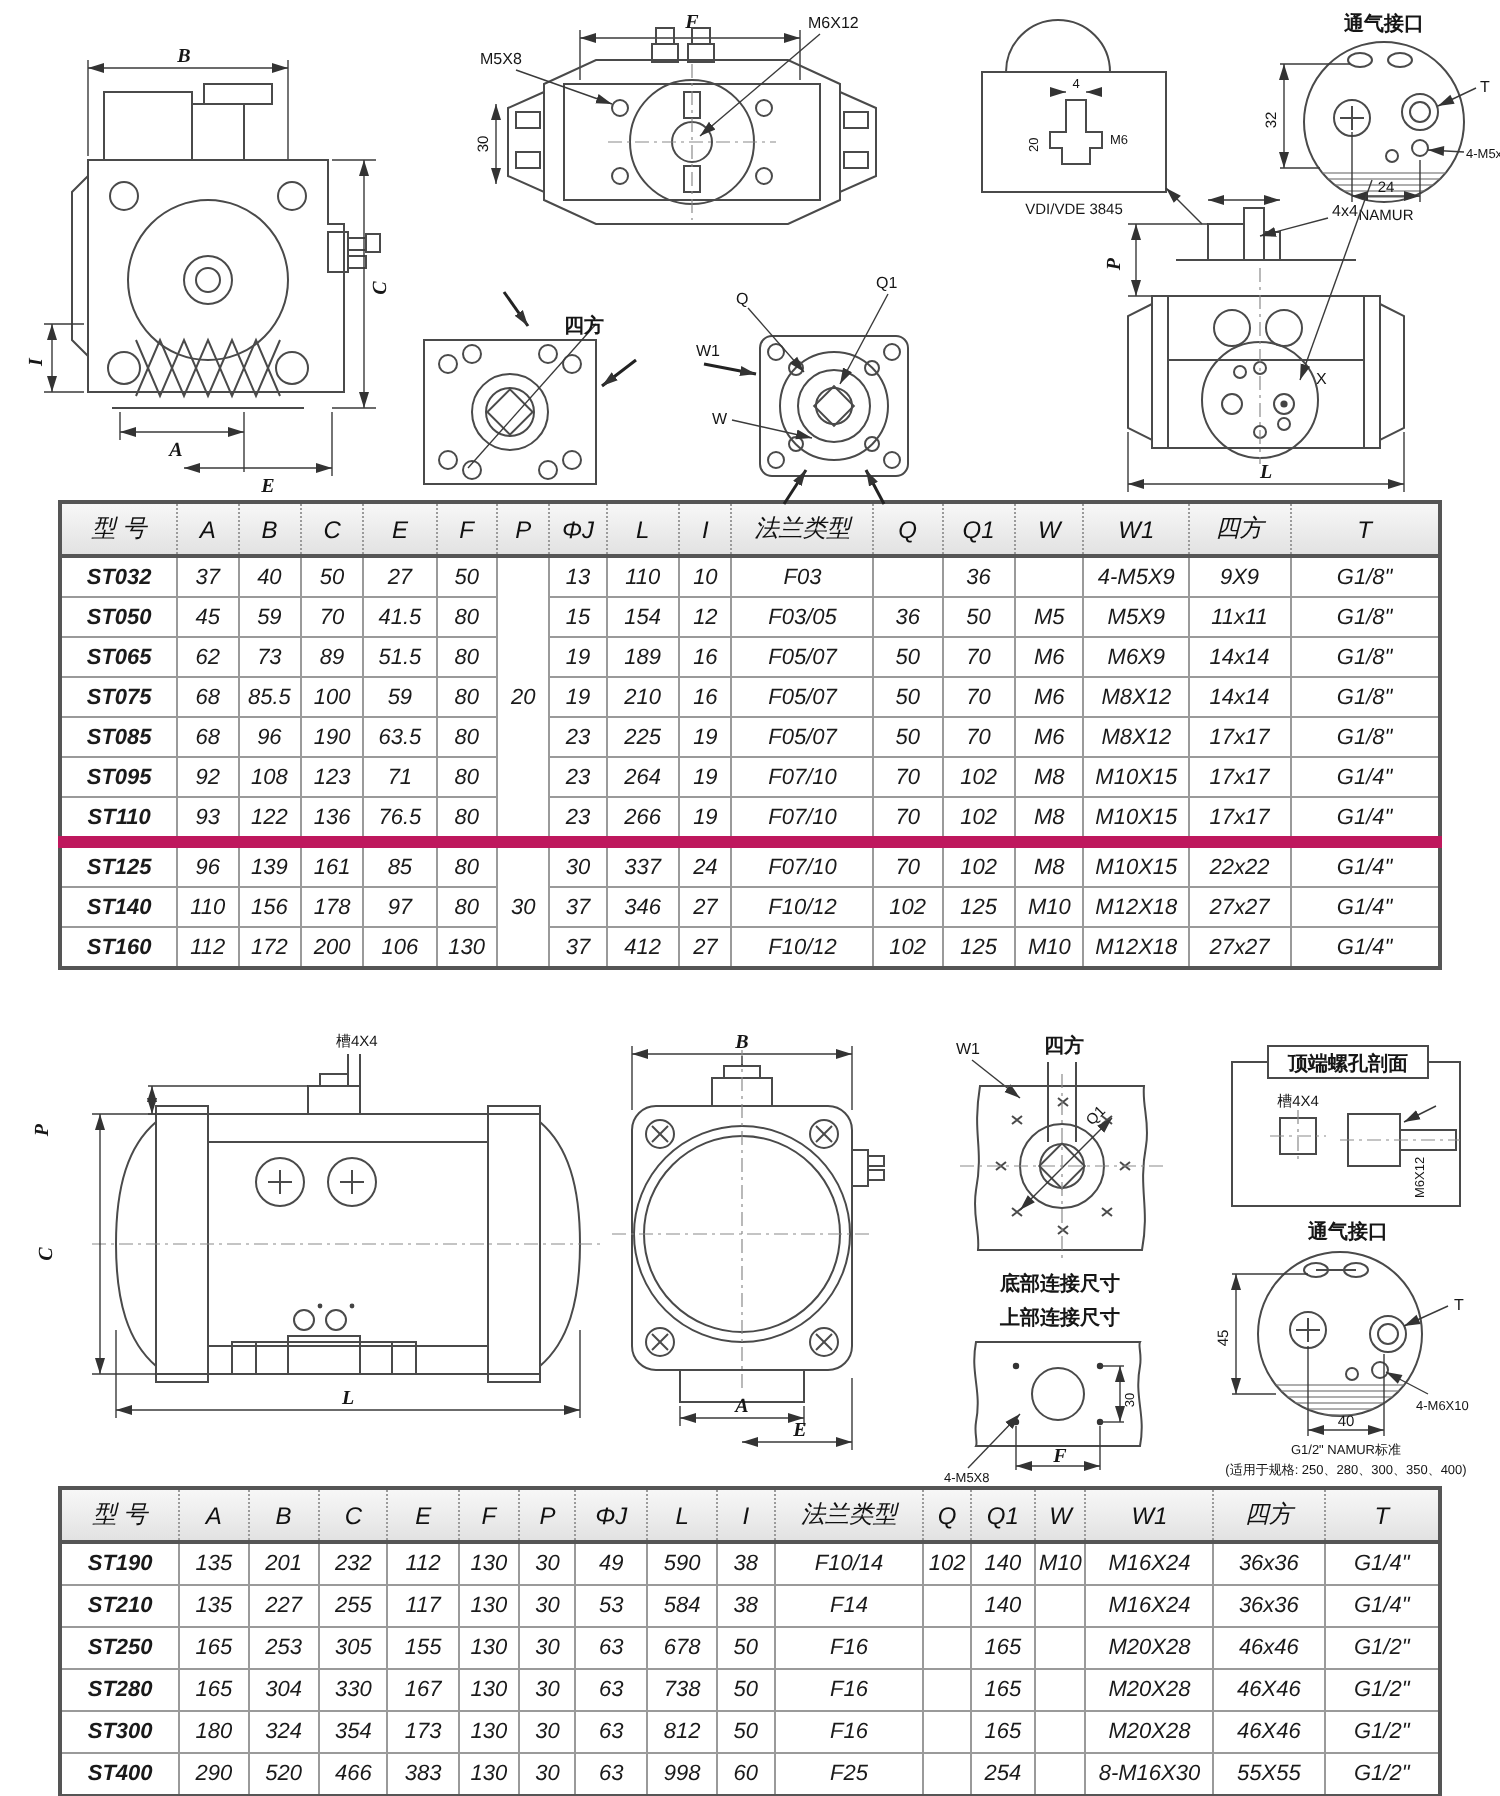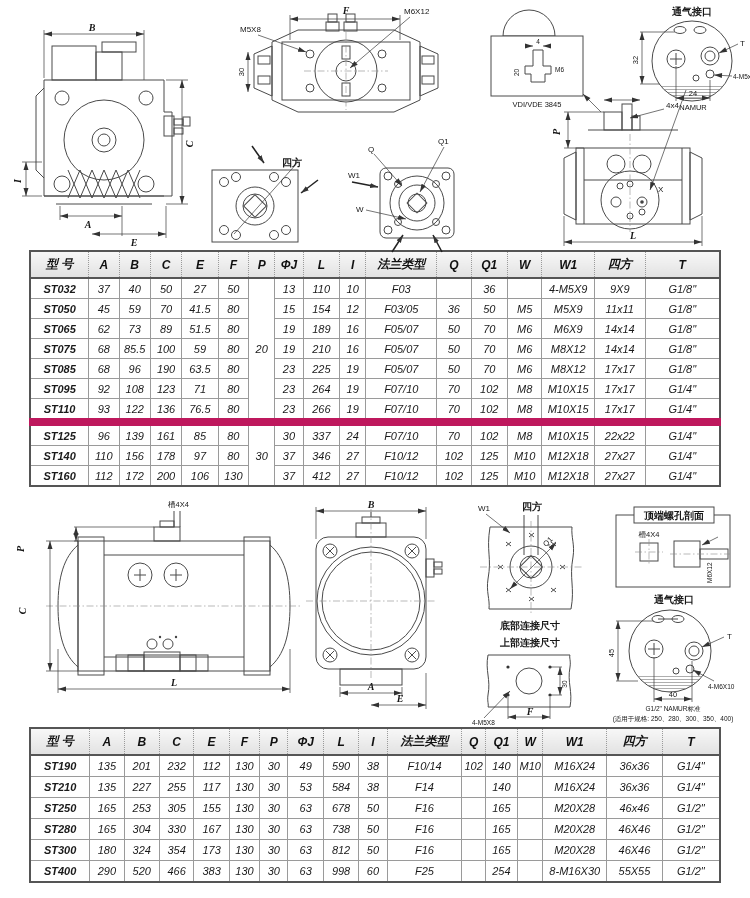--- a/index.html
+++ b/index.html
@@ -1,44 +1,44 @@
 <!DOCTYPE html>
 <html><head>
 <meta charset="utf-8">
 <style>
   html,body{margin:0;padding:0;background:#fff;}
   body{width:750px;height:898px;position:relative;
        font-family:"Liberation Sans","DejaVu Sans",sans-serif;color:#111;}
   .page{position:absolute;inset:0;background:#fff;}
   .draw-area{position:relative;width:750px;}
   .area-top{height:250px;}
-  .area-mid{height:236px;margin-top:4px;}
+  .area-mid{height:236px;margin-top:22px;}
   .d{position:absolute;overflow:visible;}
   .d .s{fill:none;stroke:#4a4a4a;stroke-width:1;}
   .d .sf{fill:#fff;stroke:#4a4a4a;stroke-width:1;}
   .d .dim{fill:none;stroke:#3a3a3a;stroke-width:0.7;}
   .d .thk{fill:none;stroke:#222;stroke-width:1.5;}
   .d .cl{fill:none;stroke:#8a8a8a;stroke-width:0.6;stroke-dasharray:7 2.5 1.5 2.5;}
   .d text{fill:#161616;font-size:8px;font-family:"Liberation Sans","DejaVu Sans",sans-serif;}
   .d text.i{font-style:italic;font-weight:bold;font-size:10px;
             font-family:"Liberation Serif","DejaVu Serif",serif;}
   .d text.cn{font-size:10px;font-weight:bold;}
   .d text.sm{font-size:6.5px;}
   .d text.md{font-size:7.5px;}
   table.spec{border-collapse:collapse;table-layout:fixed;width:692px;margin-left:29px;
              font-size:11px;border:2px solid #555;}
-  table.spec th{background:linear-gradient(#f7f7f7,#e2e2e2);font-weight:bold;font-style:italic;
+  table.spec th{background:linear-gradient(#f7f7f7,#e2e2e2);font-weight:normal;font-style:italic;
                 font-size:12px;border-left:1px dotted #9a9a9a;border-right:1px dotted #9a9a9a;
                 border-bottom:2px solid #555;height:25px;padding:0;}
   table.spec td{border:1px solid #9a9a9a;text-align:center;font-style:italic;padding:0;
                 color:#1a1a1a;white-space:nowrap;overflow:hidden;}
   table.t1 td{height:19px;}
   table.t2 td{height:20px;}
   table.spec td.model{font-weight:bold;}
-  table.spec tr.group-break td{border-top:8px solid #be185d;}
+  table.spec tr.group-break td{border-top:6px solid #be185d;}
 </style>
 </head>
 <body>
 
 <div class="page">
 
   <svg width="0" height="0" style="position:absolute">
     <defs>
       <marker id="ae" markerWidth="9" markerHeight="7" refX="8" refY="3" orient="auto" markerUnits="userSpaceOnUse">
         <path d="M0,0.5 L8,3 L0,5.5 Z" fill="#333"></path>

